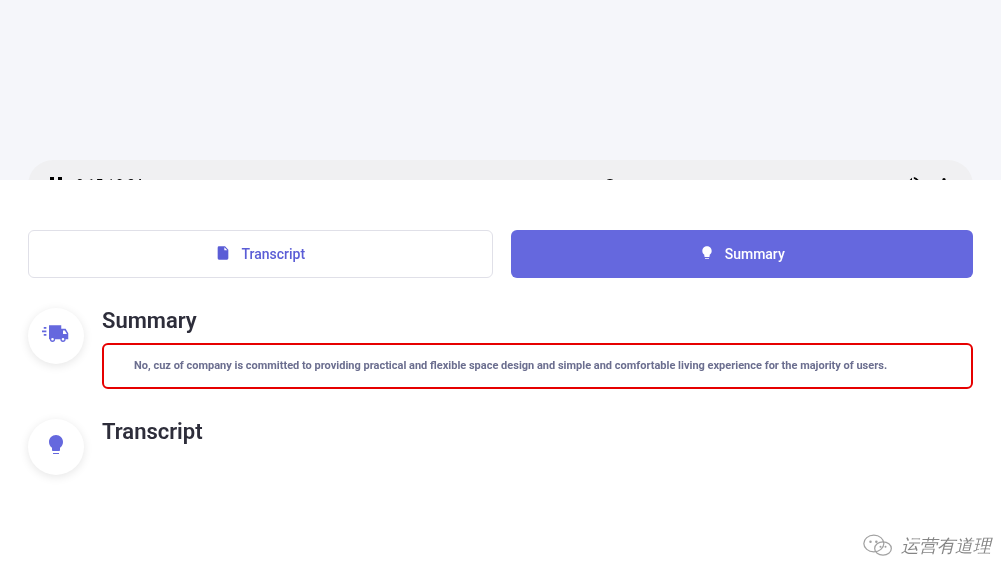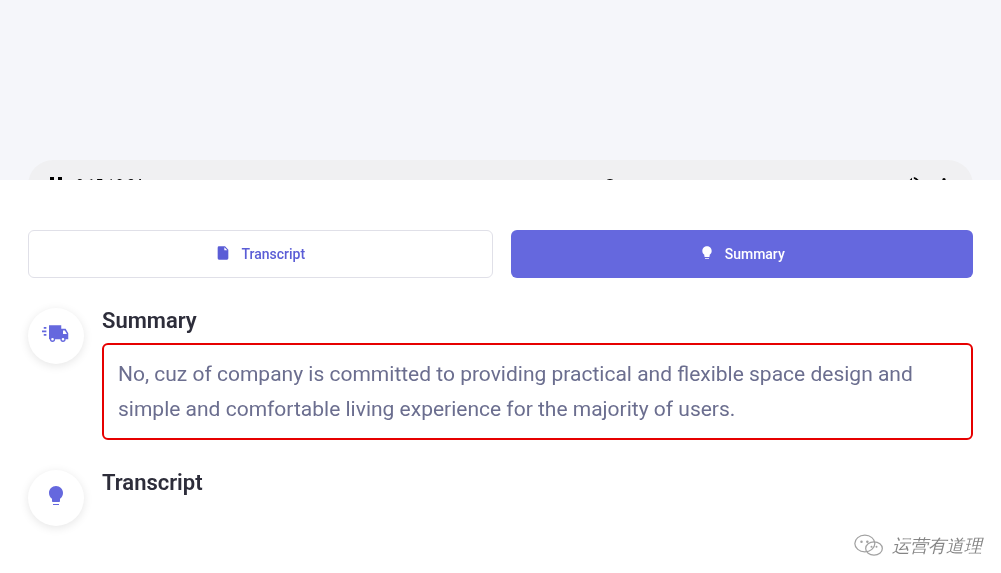--- a/index.html
+++ b/index.html
@@ -122,29 +122,29 @@
     .section-body { flex: 1; }
     .section-title {
       font-size: 22px;
       font-weight: 600;
       color: #2d2d3a;
       margin-bottom: 10px;
     }
     .summary-box {
       border: 2.5px solid #e60000;
       border-radius: 6px;
-      padding: 12px 14px;
+      padding: 12px 30px;
       color: #6b6e8f;
-      font-size: 21px;
-      font-weight: 400;
+      font-size: 11px;
+      font-weight: 700;
       line-height: 1.65;
     }
     .watermark {
       position: absolute;
-      right: 19px;
+      right: 10px;
       bottom: 14px;
       display: flex;
       align-items: center;
       gap: 8px;
       opacity: 0.55;
     }
     .watermark-text {
       font-size: 18px;
       color: #222;
       font-style: italic;

